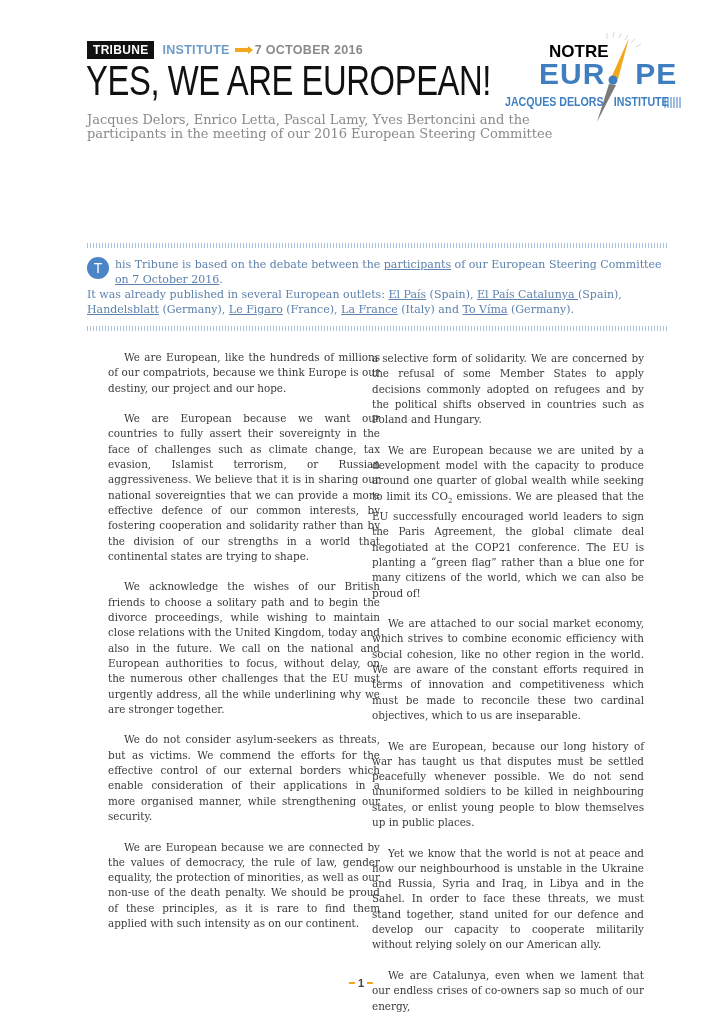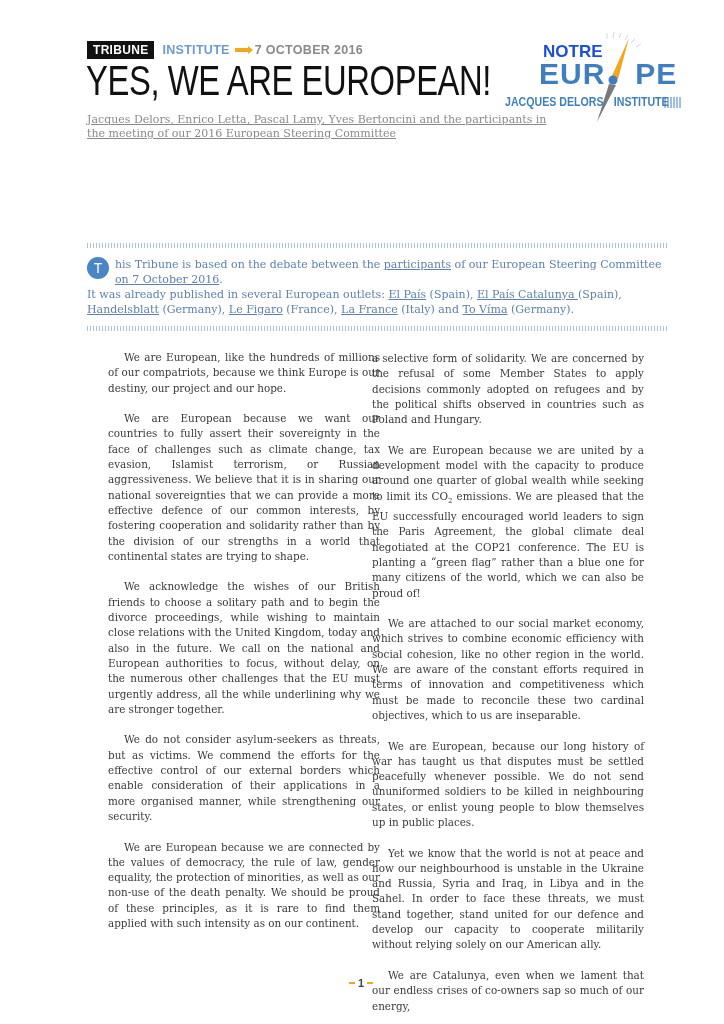--- a/index.html
+++ b/index.html
@@ -11,26 +11,26 @@
   .tribune { background: #111; color: #fff; padding: 2px 6px; margin-right: 8px; font-size: 12px; }
   .viewpoint { color: #6e9cc9; margin-right: 5px; }
   .arrow { width: 14px; height: 4px; background: #f2a71c; margin-right: 6px; position: relative; }
   .arrow:after { content: ""; position: absolute; right: -4px; top: -2px; border-left: 5px solid #f2a71c;
                  border-top: 4px solid transparent; border-bottom: 4px solid transparent; }
   .date { color: #8a8a8a; }
 
   .title { position: absolute; left: 86px; top: 60px; margin: 0; font-family: "Liberation Sans", sans-serif;
            font-weight: normal; font-size: 42px; letter-spacing: -0.5px; color: #111; transform: scaleX(0.78);
            transform-origin: left top; line-height: 1; }
-  .authors { position: absolute; left: 87px; top: 113px; width: 470px; font-size: 11px; line-height: 14px;
-             color: #8a8a8a; font-family: "DejaVu Serif", serif; text-decoration: underline; }
+  .authors { position: absolute; left: 87px; top: 113px; width: 470px; font-size: 13px; line-height: 14px;
+             color: #8a8a8a; font-family: "DejaVu Serif", serif; }
 
   .logo { position: absolute; left: 505px; top: 30px; width: 180px; height: 95px; }
-  .logo .notre { position: absolute; left: 38px; top: 12px; font-family: "Liberation Sans", sans-serif;
-                 font-weight: bold; font-size: 17px; color: #1d4ed8; }
+  .logo .notre { position: absolute; left: 44px; top: 12px; font-family: "Liberation Sans", sans-serif;
+                 font-weight: bold; font-size: 17px; color: #000000; }
   .logo .europe { position: absolute; left: 34px; top: 27px; font-family: "Liberation Sans", sans-serif;
                   font-weight: bold; font-size: 30px; color: #3f7fc0; letter-spacing: 1px; }
   .logo .sub { position: absolute; left: 0px; top: 65px; font-family: "Liberation Sans", sans-serif;
                font-weight: bold; font-size: 12.5px; color: #3f7fc0; transform: scaleX(0.85); transform-origin: left; white-space: nowrap; }
   .logo svg { position: absolute; left: 0; top: 0; }
 
   .sep { position: absolute; left: 87px; width: 580px; height: 5px;
          background: repeating-linear-gradient(90deg, #a9c3dd 0 1px, transparent 1px 3px); }
 
   .intro { position: absolute; left: 87px; top: 257px; width: 585px; font-size: 11px; line-height: 15px; color: #5d82ad; }

